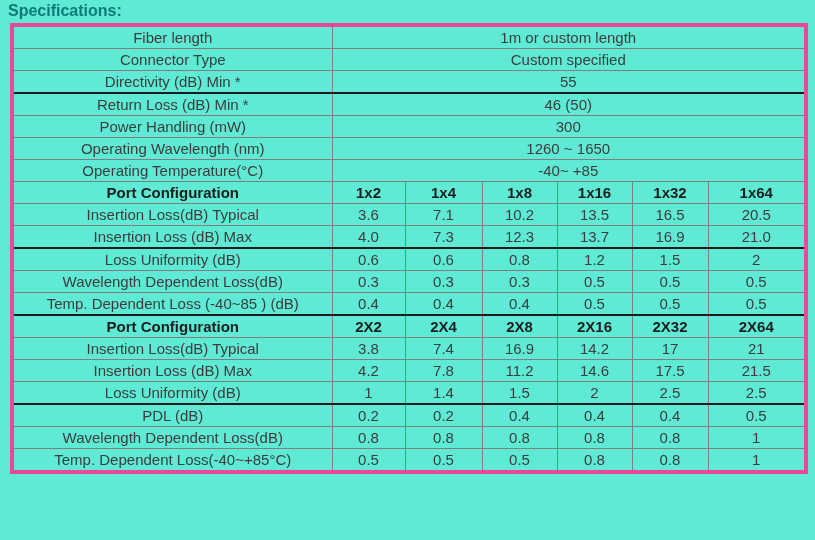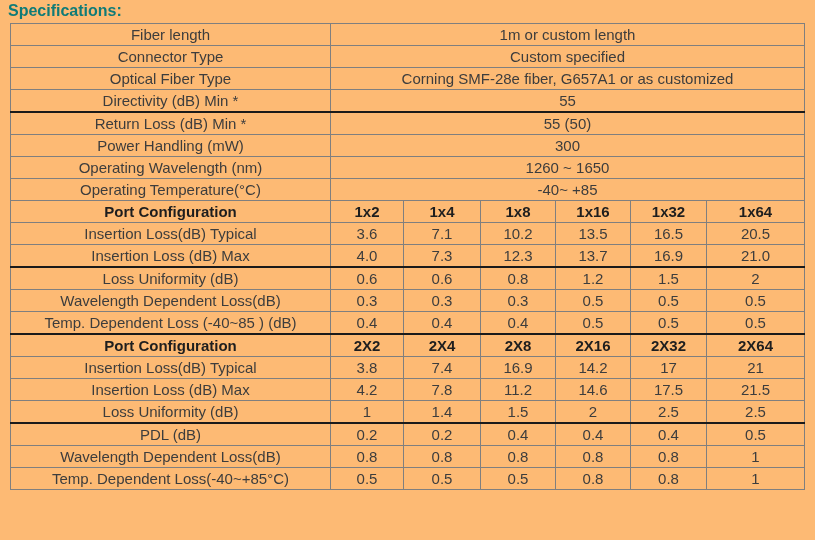--- a/index.html
+++ b/index.html
@@ -6,36 +6,36 @@
     margin: 0;
     padding: 0;
     background: #ffffff;
     font-family: "Liberation Sans", sans-serif;
   }
   .page {
     width: 815px;
     height: 540px;
     box-sizing: border-box;
     padding: 2px 10px 0 8px;
-    background: #fdba74;
+    background: #5eead4;
     overflow: hidden;
   }
   .page-title {
     color: #0f7b77;
     font-size: 16px;
     font-weight: bold;
     margin: 0 0 3px 0;
     letter-spacing: 0px;
   }
   table.specs {
     border-collapse: collapse;
     table-layout: fixed;
     width: 794px;
     margin-left: 2px;
-    border: 1px solid #ec4899;
+    border: 4px solid #ec4899;
   }
   table.specs td {
     border: 1px solid #7f7f7f;
     height: 21px;
     text-align: center;
     vertical-align: middle;
     font-size: 15px;
     color: #3d3d3d;
     padding: 0 2px;
     line-height: 1.05;
@@ -70,30 +70,26 @@
 
       <tr>
         <td>Fiber length</td>
         <td colspan="6">1m or custom length</td>
       </tr>
       <tr>
         <td>Connector Type</td>
         <td colspan="6">Custom specified</td>
       </tr>
       <tr>
-        <td>Optical Fiber Type</td>
-        <td colspan="6">Corning SMF-28e fiber, G657A1 or as customized</td>
-      </tr>
-      <tr>
         <td>Directivity (dB) Min *</td>
         <td colspan="6">55</td>
       </tr>
       <tr class="thick-top">
         <td>Return Loss (dB) Min *</td>
-        <td colspan="6">55 (50)</td>
+        <td colspan="6">46 (50)</td>
       </tr>
       <tr>
         <td>Power Handling (mW)</td>
         <td colspan="6">300</td>
       </tr>
       <tr>
         <td>Operating Wavelength (nm)</td>
         <td colspan="6">1260 ~ 1650</td>
       </tr>
       <tr>

